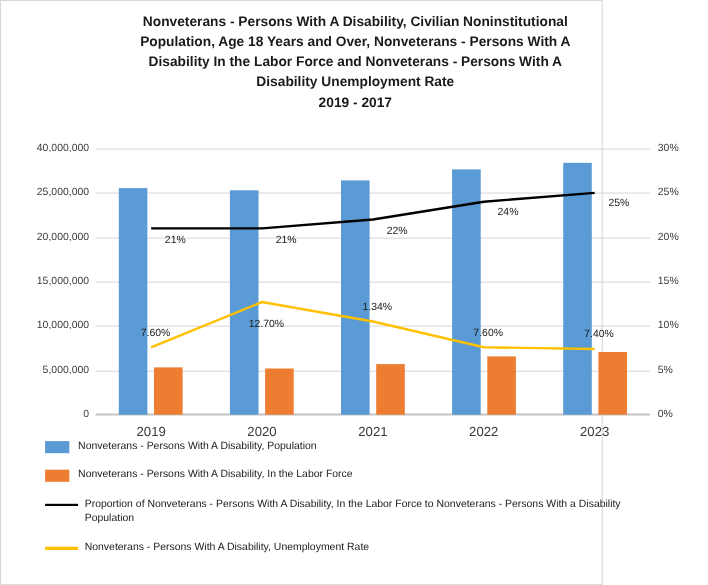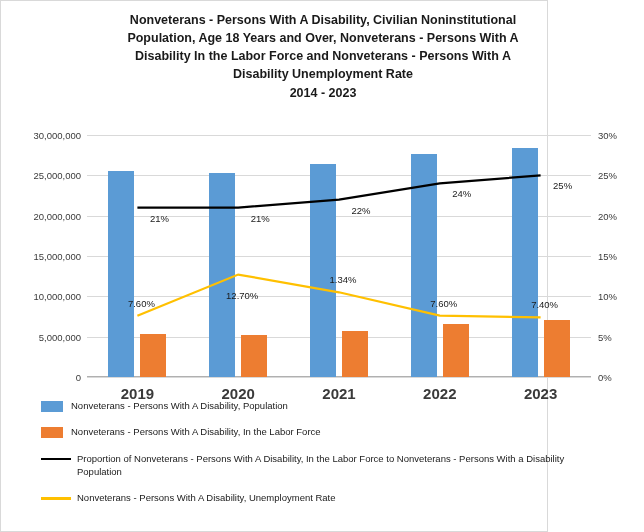--- a/index.html
+++ b/index.html
@@ -70,24 +70,23 @@
     transform: translateY(-50%);
     font-size: 9.5px;
     color: #3a3a3a;
     white-space: nowrap;
   }
   .xtick {
     position: absolute;
     top: 100%;
     margin-top: 8px;
     transform: translateX(-50%);
-    font-size: 15px;
+    font-size: 12px;
     color: #3a3a3a;
     white-space: nowrap;
-    font-weight: bold;
   }
   .bar {
     position: absolute;
     bottom: 0;
   }
   .bar.pop { background: #5b9bd5; }
   .bar.lf { background: #ed7d31; }
   svg.series-overlay {
     position: absolute;
     left: 0;
@@ -148,21 +147,21 @@
 </head>
 <body>
 
 <div id="chart-root">
 
   <div id="chart-title">
     <div>Nonveterans - Persons With A Disability, Civilian Noninstitutional</div>
     <div>Population, Age 18 Years and Over, Nonveterans - Persons With A</div>
     <div>Disability In the Labor Force and Nonveterans - Persons With A</div>
     <div>Disability Unemployment Rate</div>
-    <div>2014 - 2023</div>
+    <div>2019 - 2017</div>
   </div>
 
   <div id="plot-area">
       <div class="gridline" style="top: 242px;"></div>
       <div class="ytick-left" style="top: 242px;">0</div>
       <div class="ytick-right" style="top: 242px;">0%</div>
       <div class="gridline" style="top: 201.667px;"></div>
       <div class="ytick-left" style="top: 201.667px;">5,000,000</div>
       <div class="ytick-right" style="top: 201.667px;">5%</div>
       <div class="gridline" style="top: 161.333px;"></div>
@@ -171,21 +170,21 @@
       <div class="gridline" style="top: 121px;"></div>
       <div class="ytick-left" style="top: 121px;">15,000,000</div>
       <div class="ytick-right" style="top: 121px;">15%</div>
       <div class="gridline" style="top: 80.6667px;"></div>
       <div class="ytick-left" style="top: 80.6667px;">20,000,000</div>
       <div class="ytick-right" style="top: 80.6667px;">20%</div>
       <div class="gridline" style="top: 40.3333px;"></div>
       <div class="ytick-left" style="top: 40.3333px;">25,000,000</div>
       <div class="ytick-right" style="top: 40.3333px;">25%</div>
       <div class="gridline" style="top: 0px;"></div>
-      <div class="ytick-left" style="top: 0px;">30,000,000</div>
+      <div class="ytick-left" style="top: 0px;">40,000,000</div>
       <div class="ytick-right" style="top: 0px;">30%</div>
       <div class="axis-line-bottom"></div>
       <div class="xtick" style="left: 50.4px;">2019</div>
       <div class="xtick" style="left: 151.2px;">2020</div>
       <div class="xtick" style="left: 252px;">2021</div>
       <div class="xtick" style="left: 352.8px; text-align: center;">2022</div>
       <div class="xtick" style="left: 453.6px;">2023</div>
       <div class="bar pop" style="width: 26px; height: 205.7px; left: 21.4px;"></div>
       <div class="bar lf" style="width: 26px; height: 43.1567px; left: 53.4px;"></div>
       <div class="bar pop" style="width: 26px; height: 204.49px; left: 122.2px;"></div>

